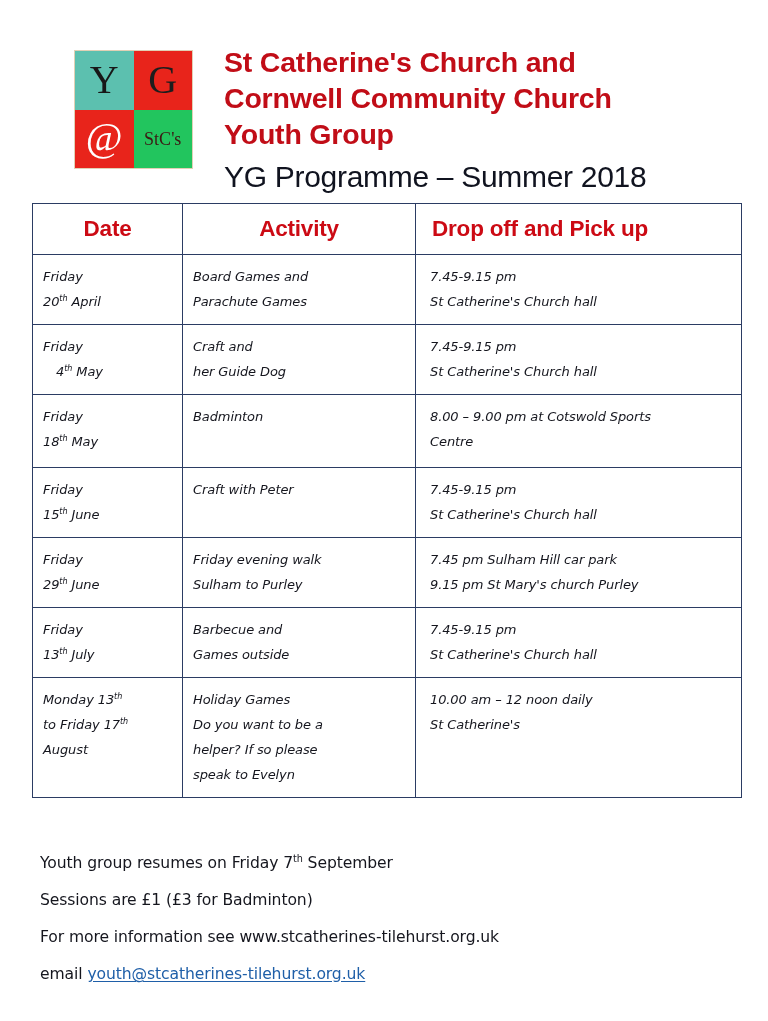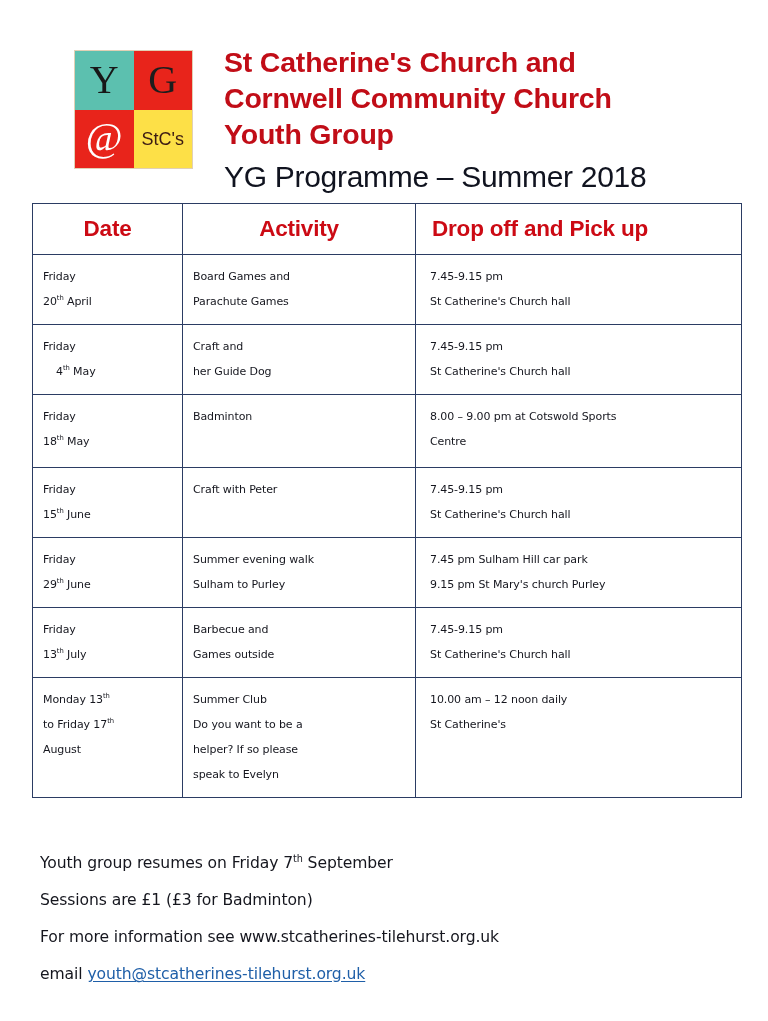--- a/index.html
+++ b/index.html
@@ -61,25 +61,25 @@
   }
   .logo-at {
     background: #e8241b;
     color: #ffffff;
     font-size: 40px;
     font-weight: 400;
     font-family: "Liberation Serif", "DejaVu Serif", serif;
     padding-bottom: 3px;
   }
   .logo-stcs {
-    background: #fde047;
+    background: #22c55e;
     color: #3c1b14;
     font-size: 18px;
     font-weight: 400;
-    font-family: Liberation Sans, sans-serif;
+    font-family: Liberation Serif, serif;
   }
 
   
   .title-block {
     position: absolute;
     left: 224px;
     top: 44px;
     width: 530px;
   }
   .title-line {
@@ -131,24 +131,25 @@
     letter-spacing: -0.2px;
   }
   .prog-table thead th.th-drop {
     text-align: left;
     padding-left: 16px;
   }
 
   .cell {
     padding: 9px 0 10px 10px;
     font-family: "DejaVu Sans", "Liberation Sans", sans-serif;
-    font-size: 11px;
+    font-size: 13px;
     line-height: 25px;
     color: #15161e;
     letter-spacing: -0.1px;
+    font-style: italic;
   }
   .cell.drop { padding-left: 14px; }
   .cell .ln { display: block; white-space: nowrap; }
   .cell .ln.indent { padding-left: 13px; }
   sup {
     font-size: 0.62em;
     vertical-align: super;
     line-height: 0;
   }
 
@@ -297,21 +298,21 @@
     </tr>
     <tr class="r-5">
       <td>
           <div class="cell">
             <span class="ln">Friday</span>
             <span class="ln">29<sup>th</sup> June</span>
           </div>
         </td>
       <td>
           <div class="cell">
-            <span class="ln">Summer evening walk</span>
+            <span class="ln">Friday evening walk</span>
             <span class="ln">Sulham to Purley</span>
           </div>
         </td>
       <td>
           <div class="cell drop">
             <span class="ln">7.45 pm Sulham Hill car park</span>
             <span class="ln">9.15 pm St Mary's church Purley</span>
           </div>
         </td>
     </tr>
@@ -338,21 +339,21 @@
     <tr class="r-7">
       <td>
           <div class="cell">
             <span class="ln">Monday 13<sup>th</sup></span>
             <span class="ln">to Friday 17<sup>th</sup></span>
             <span class="ln">August</span>
           </div>
         </td>
       <td>
           <div class="cell">
-            <span class="ln">Summer Club</span>
+            <span class="ln">Holiday Games</span>
             <span class="ln">Do you want to be a</span>
             <span class="ln">helper? If so please</span>
             <span class="ln">speak to Evelyn</span>
           </div>
         </td>
       <td>
           <div class="cell drop">
             <span class="ln">10.00 am – 12 noon daily</span>
             <span class="ln">St Catherine's</span>
           </div>

